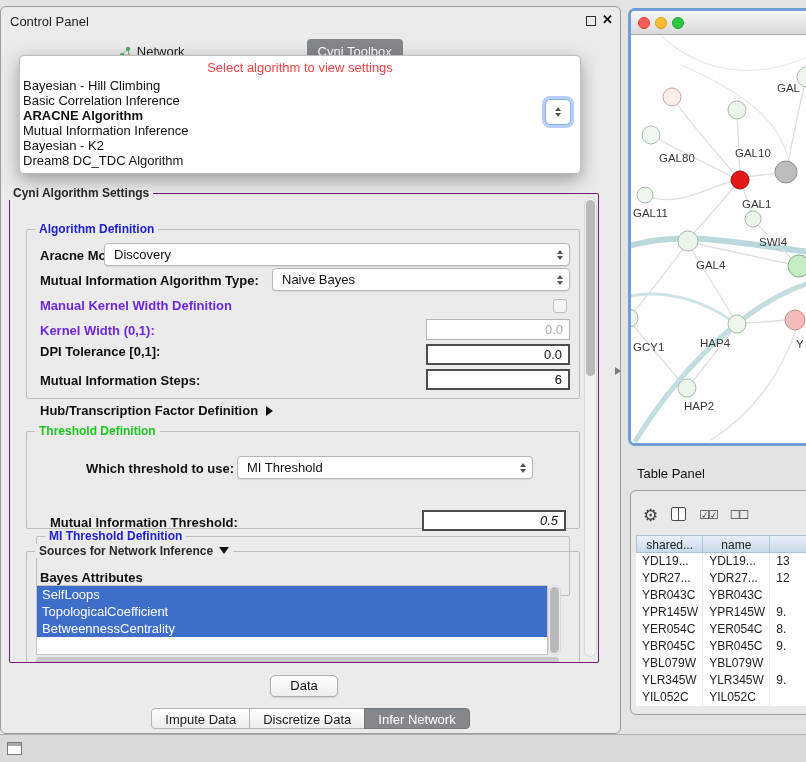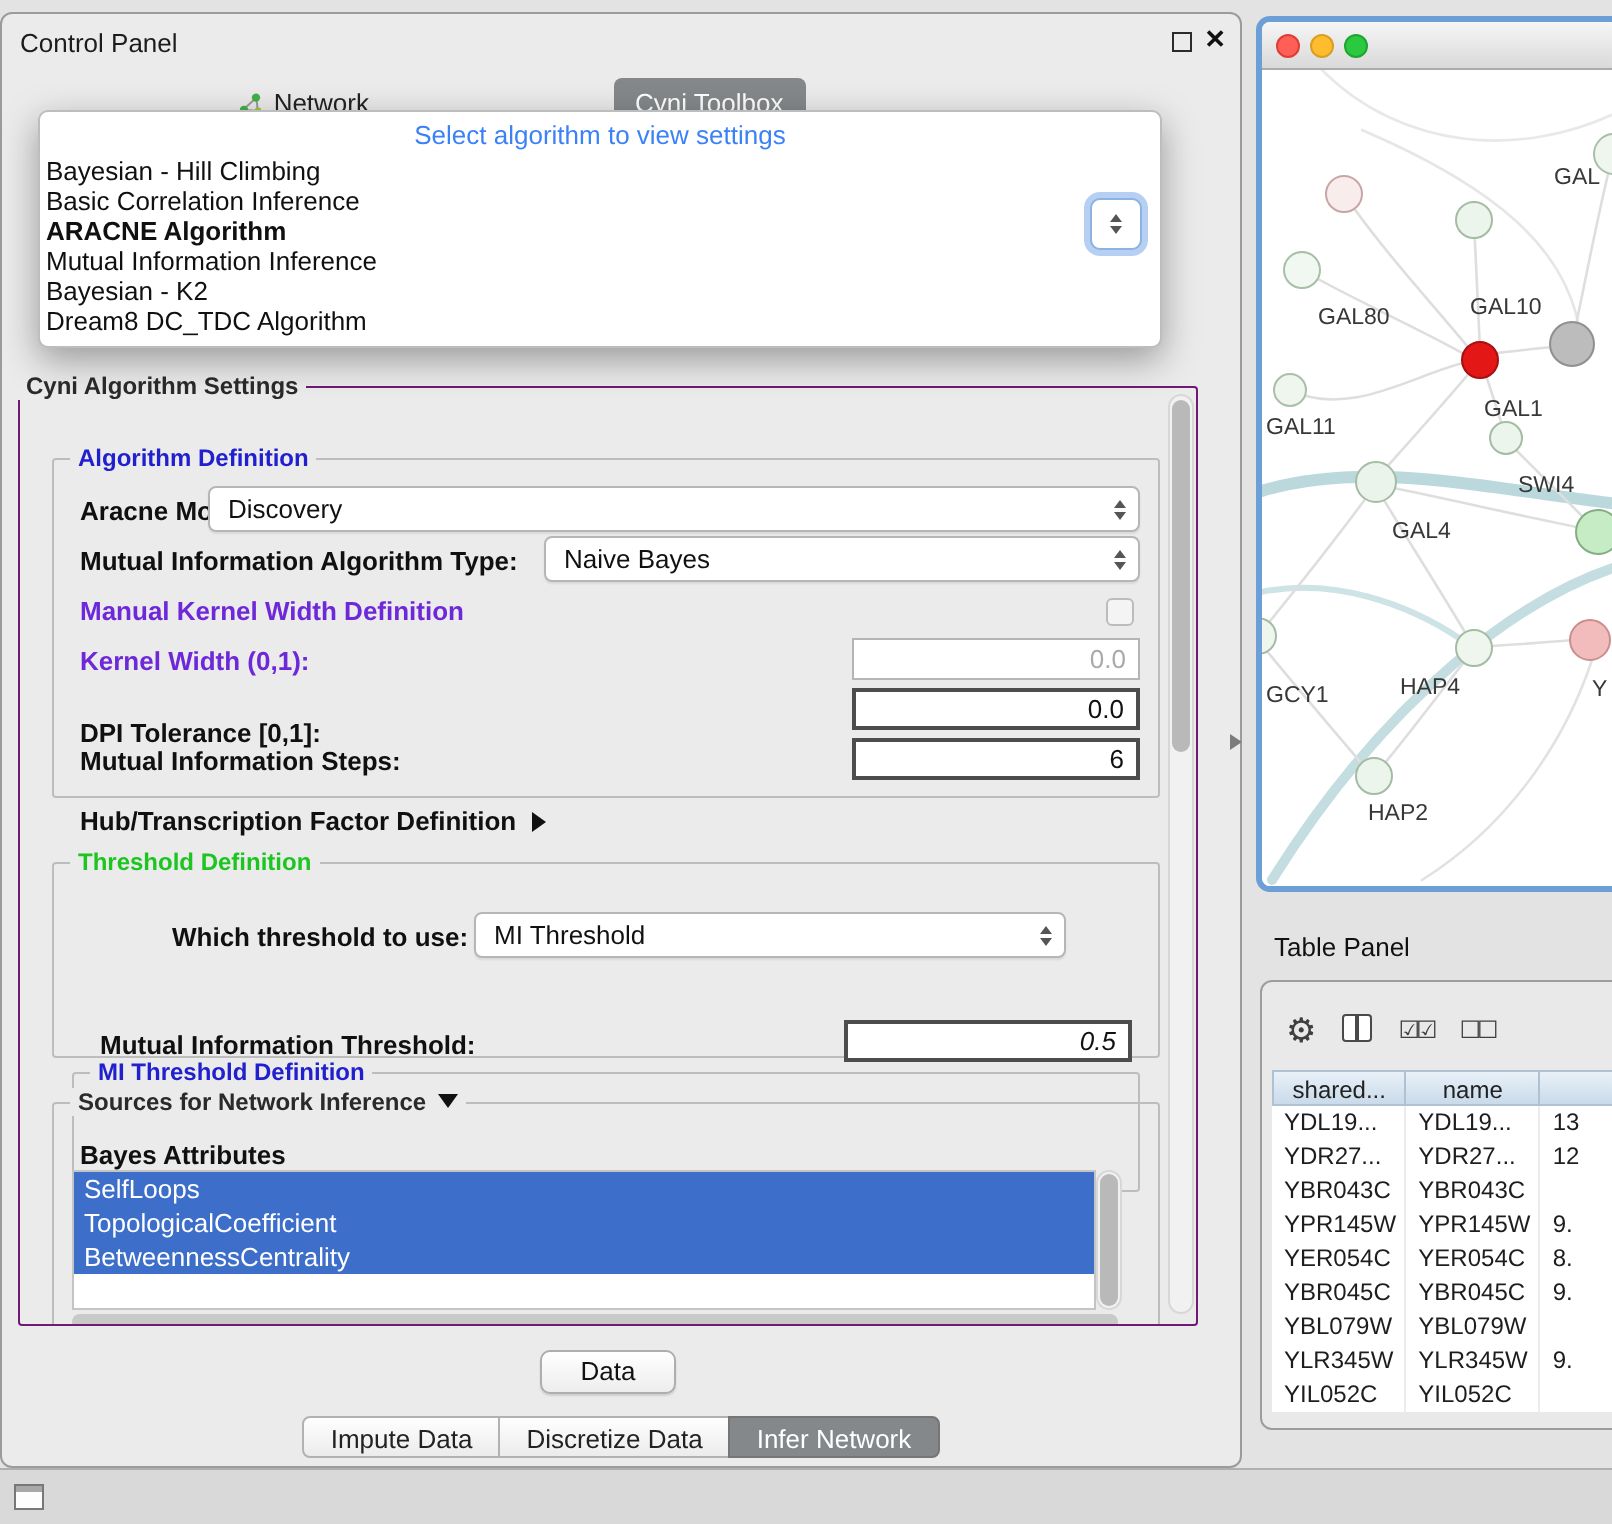--- a/index.html
+++ b/index.html
@@ -23,21 +23,21 @@
   .cp-tab.sep:not(.active){border-left:1px solid #c9c9c9;border-radius:0;margin-top:24px;}
   .cp-tab.active{background:#84888b;color:#fff;}
   .tab-ic{display:inline-flex;align-items:center;}
 
   
   .algo-popup{
     position:absolute;left:18px;top:48px;width:560px;z-index:30;
     background:#fff;border:1px solid #bdbdbd;border-radius:5px;
     box-shadow:0 6px 18px rgba(0,0,0,0.35);padding:2px 0 5px 0;font-size:13px;
   }
-  .algo-placeholder{height:20px;line-height:20px;text-align:center;color:#3b82f6;}
+  .algo-placeholder{height:20px;line-height:20px;text-align:center;color:#ef4444;}
   .algo-item{height:15px;line-height:15px;padding:0 3px;color:#101010;}
   .algo-item.selected{font-weight:bold;}
   .combo-stub{
     position:absolute;left:544px;top:92px;width:26px;height:26px;z-index:31;
     background:#fff;border:1px solid #8cb2e2;border-radius:5px;box-sizing:border-box;
     box-shadow:0 0 0 3px rgba(110,160,230,0.5);
     display:flex;align-items:center;justify-content:center;
   }
 
   
@@ -220,21 +220,21 @@
       <span>Naive Bayes</span>
       <span class="spin">
           <span class="up"></span>
           <span class="dn"></span>
         </span>
     </div>
     <span class="lbl disabled" style="left:30px;top:104px;">Manual Kernel Width Definition</span>
     <span class="checkbox" style="left:543px;top:105px;"></span>
     <span class="lbl disabled" style="left:30px;top:129px;">Kernel Width (0,1):</span>
     <div class="field disabled" style="left:416px;top:125px;width:144px;">0.0</div>
-    <span class="lbl" style="left:30px;top:165px;">DPI Tolerance [0,1]:</span>
+    <span class="lbl" style="left:30px;top:150px;">DPI Tolerance [0,1]:</span>
     <div class="field strong" style="left:416px;top:150px;width:144px;">0.0</div>
     <span class="lbl" style="left:30px;top:179px;">Mutual Information Steps:</span>
     <div class="field strong" style="left:416px;top:175px;width:144px;">6</div>
 
     <span class="lbl" style="left:30px;top:209px;"><span>Hub/Transcription Factor Definition</span><span class="tri-right"></span></span>
 
     <div class="tborder" style="left:16px;top:237px;width:554px;height:98px;">
       <span class="tlabel t-green">Threshold Definition</span>
     </div>
     <span class="lbl" style="left:76px;top:267px;">Which threshold to use:</span>

